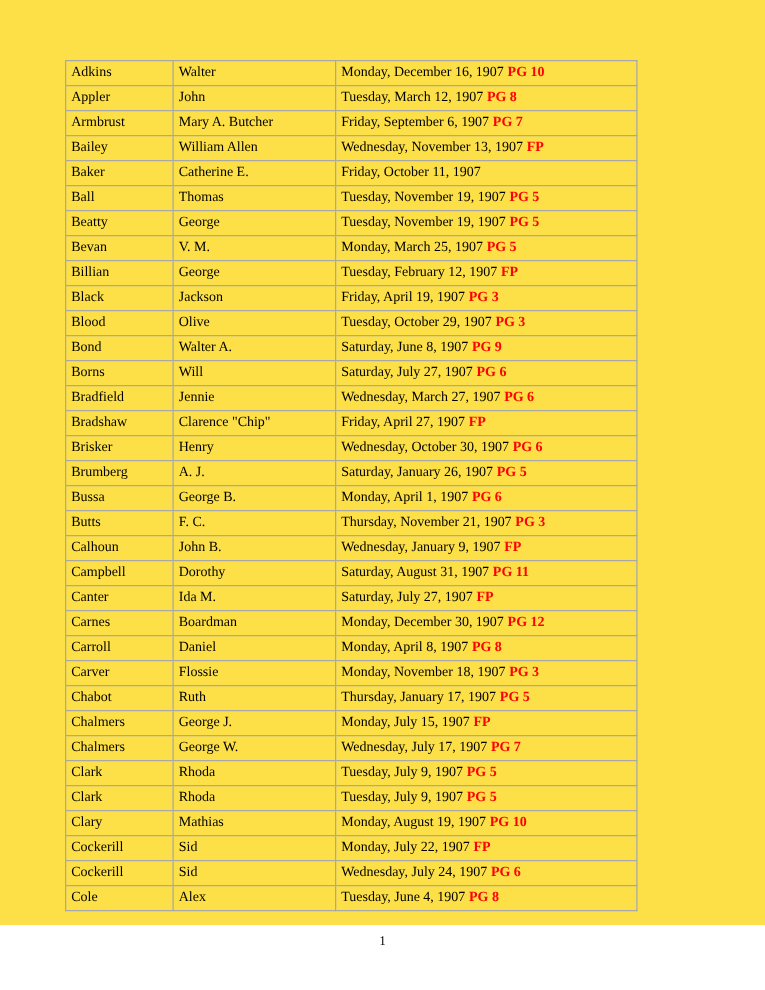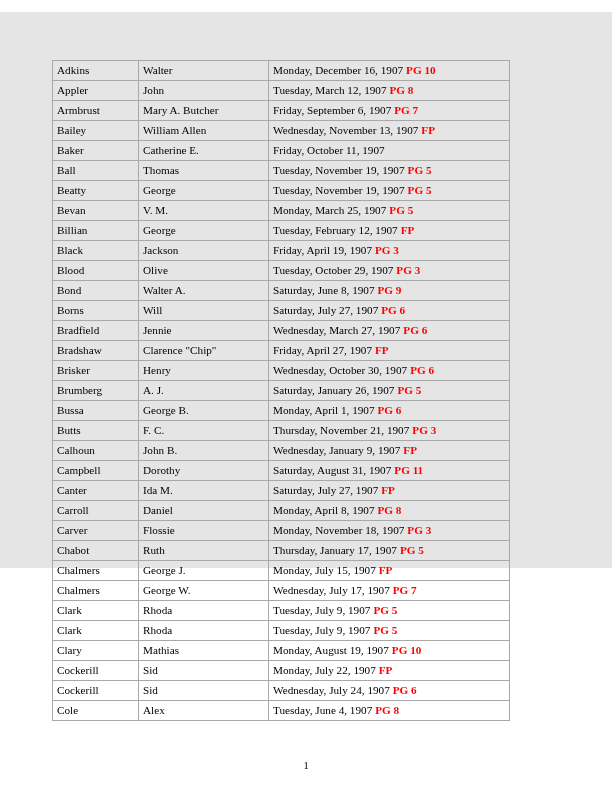--- a/index.html
+++ b/index.html
@@ -11,24 +11,24 @@
     width: 612px;
     height: 792px;
     position: relative;
     font-family: "Liberation Serif", serif;
     color: #000000;
     overflow: hidden;
   }
   .page {
     position: absolute;
     left: 0;
-    top: 12px;
+    top: 0;
     width: 612px;
-    height: 556px;
-    background: #e5e5e5;
+    height: 740px;
+    background: #fde047;
   }
   .obits-table {
     position: absolute;
     left: 52px;
     top: 48px;
     width: 457px;
     border-collapse: collapse;
     table-layout: fixed;
   }
   .obits-table col.c-surname  { width: 86px; }
@@ -177,20 +177,25 @@
           <td>Campbell</td>
           <td>Dorothy</td>
           <td><span>Saturday, August 31, 1907</span><span class="pg">PG 11</span></td>
         </tr>
         <tr>
           <td>Canter</td>
           <td>Ida M.</td>
           <td><span>Saturday, July 27, 1907</span><span class="pg">FP</span></td>
         </tr>
         <tr>
+          <td>Carnes</td>
+          <td>Boardman</td>
+          <td><span>Monday, December 30, 1907</span><span class="pg">PG 12</span></td>
+        </tr>
+        <tr>
           <td>Carroll</td>
           <td>Daniel</td>
           <td><span>Monday, April 8, 1907</span><span class="pg">PG 8</span></td>
         </tr>
         <tr>
           <td>Carver</td>
           <td>Flossie</td>
           <td><span>Monday, November 18, 1907</span><span class="pg">PG 3</span></td>
         </tr>
         <tr>

